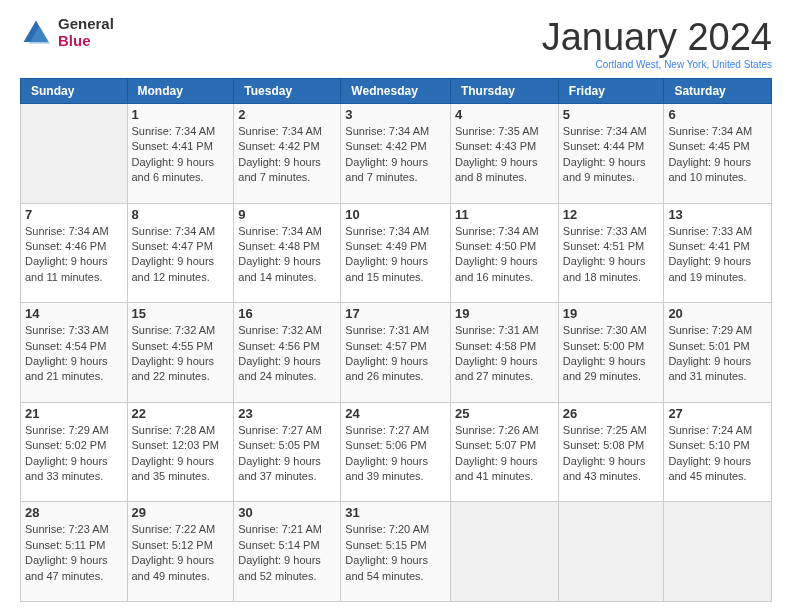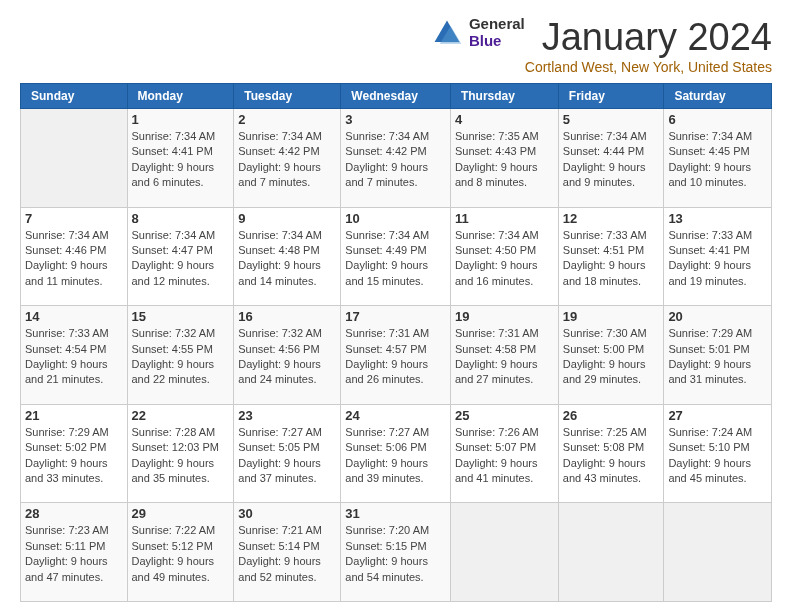--- a/index.html
+++ b/index.html
@@ -12,21 +12,21 @@
     }
     .page {
       width: 792px;
       height: 612px;
       padding: 16px 20px 10px 20px;
       display: flex;
       flex-direction: column;
     }
     .header {
       display: flex;
-      justify-content: flex-end;
+      justify-content: space-between;
       align-items: flex-start;
       margin-bottom: 8px;
     }
     .logo {
       display: flex;
       align-items: center;
       gap: 6px;
     }
     .logo-text {
       display: flex;
@@ -34,37 +34,37 @@
       line-height: 1.1;
     }
     .logo-general {
       font-size: 15px;
       font-weight: bold;
       color: #333;
     }
     .logo-blue {
       font-size: 15px;
       font-weight: bold;
-      color: #4c1d95;
+      color: #be185d;
     }
     .logo-icon {
       width: 32px;
       height: 32px;
     }
     .title-block {
       text-align: right;
     }
     .main-title {
       font-size: 38px;
       color: #333;
       font-weight: normal;
     }
     .subtitle {
-      font-size: 14px;
-      color: #a16207;
+      font-size: 10px;
+      color: #3b82f6;
     }
     .calendar {
       width: 100%;
       border-collapse: collapse;
       flex: 1;
       font-size: 11px;
     }
     .calendar thead tr th {
       background: #2a6db5;
       color: #fff;

